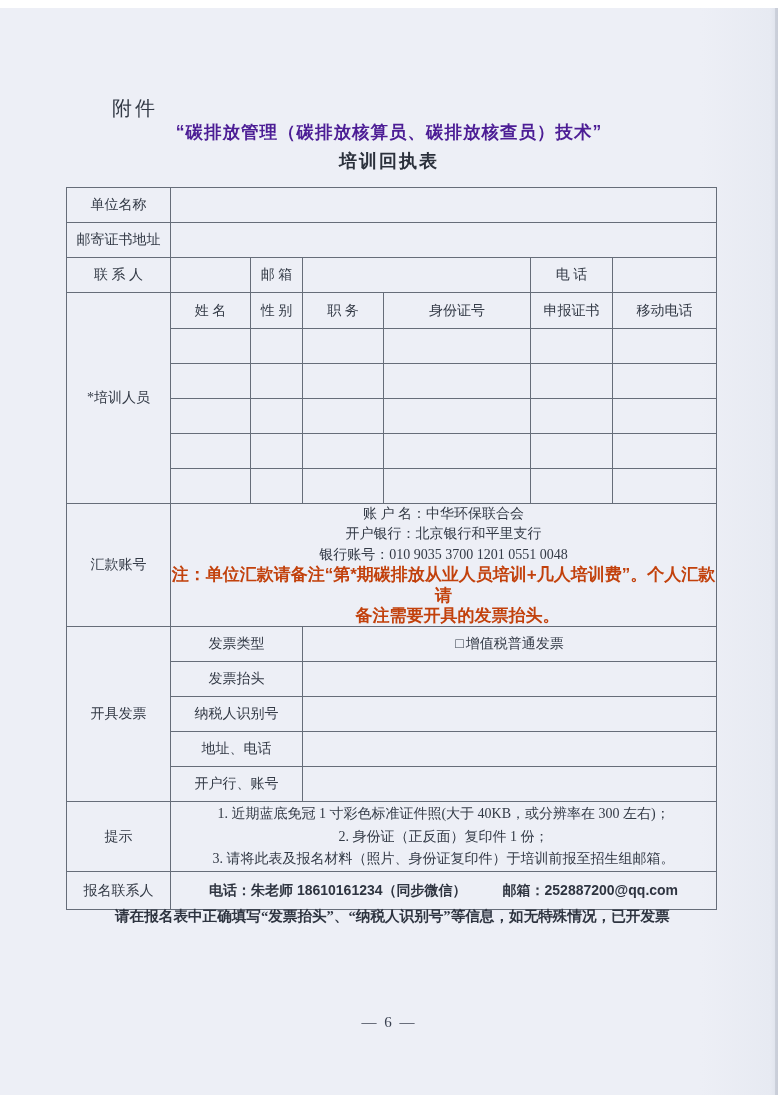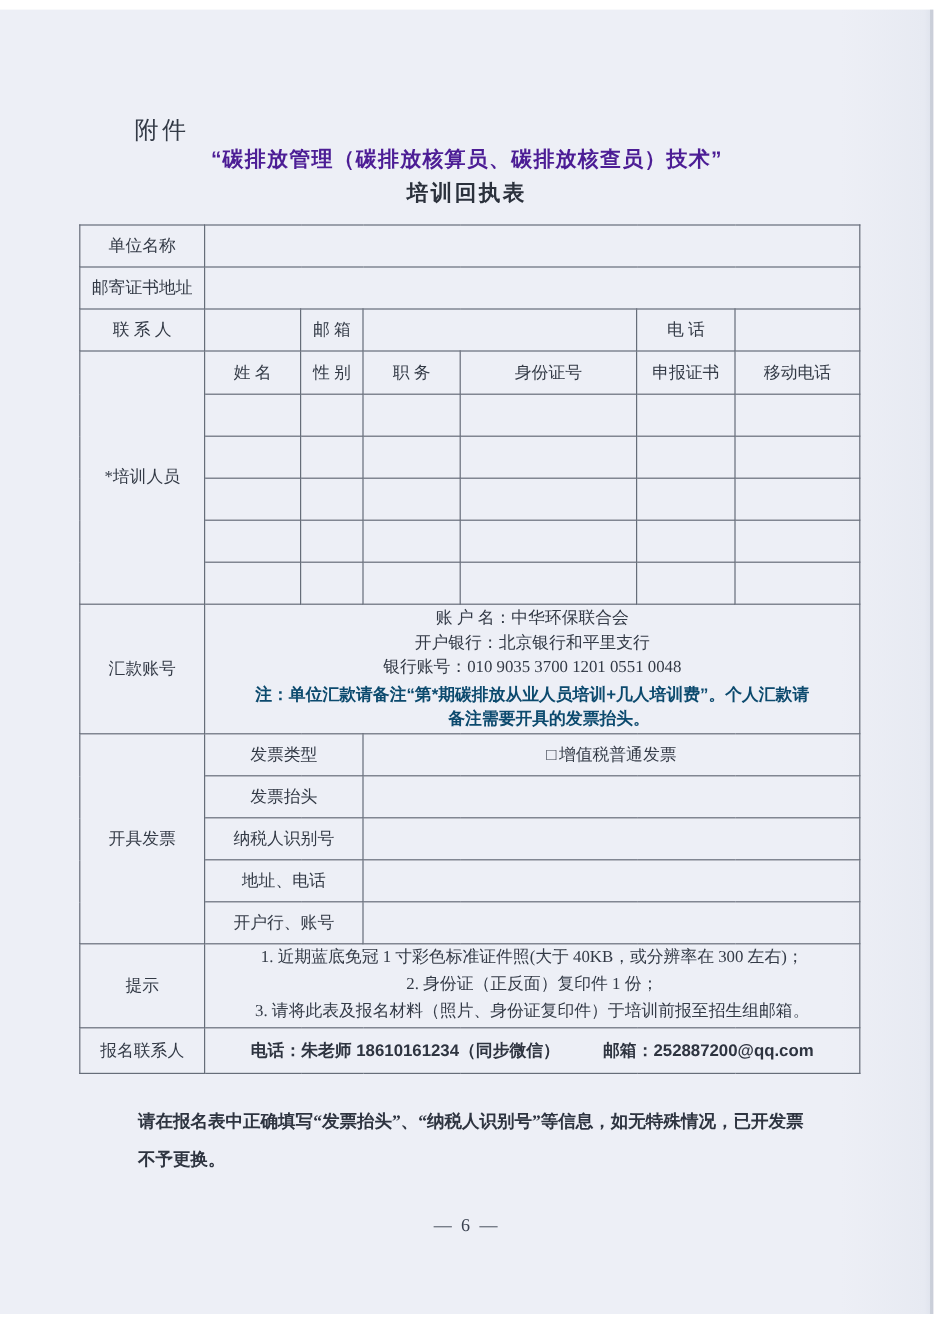--- a/index.html
+++ b/index.html
@@ -35,33 +35,33 @@
   }
   table.form td{
     border:1px solid #666d79;font-size:14px;text-align:center;
     vertical-align:middle;padding:0;overflow:hidden;
   }
   tr.h35{height:35px;} tr.h36{height:36px;} tr.h108{height:108px;}
   tr.h70{height:70px;} tr.h38{height:38px;}
   .remit-cell{text-align:left;padding:4px 10px 4px 25px;line-height:20.4px;}
   .remit-note{
     font-family:"Liberation Sans","DejaVu Sans",sans-serif;
-    font-weight:bold;font-size:14px;color:#0c4a6e;
+    font-weight:bold;font-size:17px;color:#c2410c;
   }
   .remit-note2{padding-left:28px;}
   .tips-cell{text-align:left;padding:4px 8px 4px 15px;line-height:22.5px;font-size:13.8px;font-family:Liberation Serif, serif;}
   .contact-cell{
     text-align:left;padding-left:15px;
     font-family:"Liberation Sans","DejaVu Sans",sans-serif;
     font-weight:bold;font-size:14.2px;color:#2e3440;
   }
   .contact-email{margin-left:36px;}
   .checkbox-glyph{font-size:14px;margin-right:2px;}
   .footer-note{
-    position:absolute;top:919px;left:115px;width:578px;
+    position:absolute;top:900px;left:115px;width:578px;
     font-weight:bold;font-size:14.6px;line-height:32px;color:#2e3440;
   }
   .page-number{
     position:absolute;top:1014px;left:0;width:778px;text-align:center;
     font-size:15px;letter-spacing:2px;color:#3a4150;
   }
 </style>
 </head>
 <body>
 
@@ -201,16 +201,15 @@
     <td>报名联系人</td>
     <td colspan="6" class="contact-cell">
       <span>电话：朱老师 18610161234（同步微信）</span><span class="contact-email">邮箱：252887200@qq.com</span>
     </td>
   </tr>
 </tbody>
   </table>
 
 <div class="footer-note">
   <div>请在报名表中正确填写“发票抬头”、“纳税人识别号”等信息，如无特殊情况，已开发票</div>
-  <div>不予更换。</div>
 </div>
 
 <div class="page-number">— 6 —</div>
 
 </body></html>

